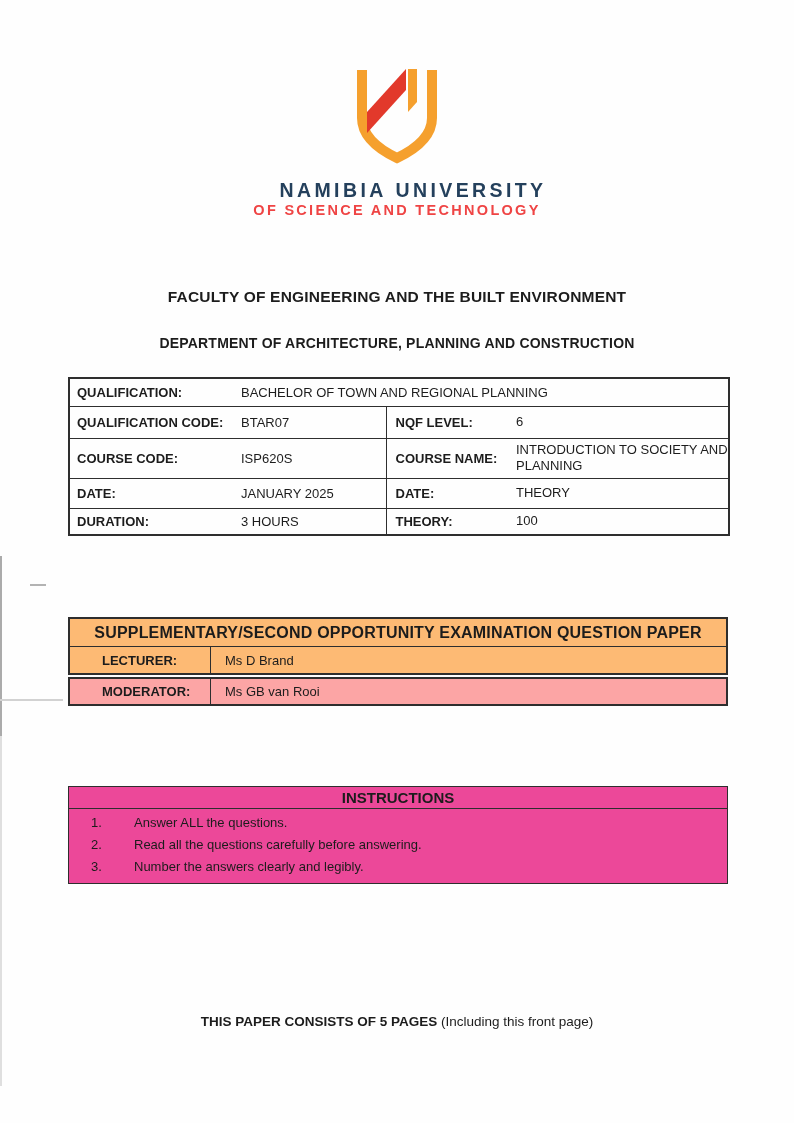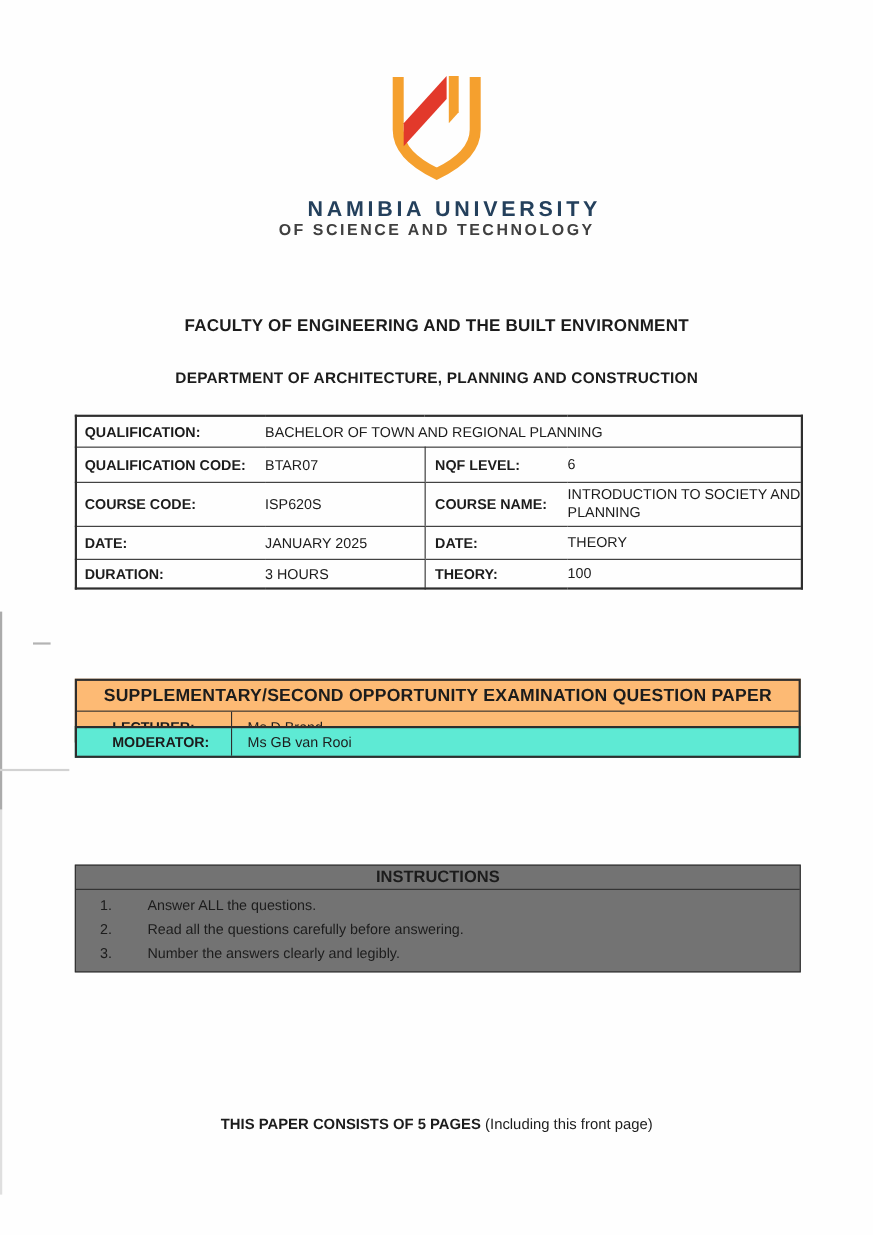--- a/index.html
+++ b/index.html
@@ -15,21 +15,21 @@
   .page { position:absolute; inset:0; background:#fefefe; }
 
   
   .logo-wrap { position:absolute; top:66px; left:0; width:100%; text-align:center; }
   .brand1 {
     position:absolute; top:179px; left:16px; width:100%; text-align:center;
     font-size:19.5px; font-weight:bold; letter-spacing:3.4px; color:#24405c;
   }
   .brand2 {
     position:absolute; top:202px; left:0; width:100%; text-align:center;
-    font-size:14.5px; font-weight:bold; letter-spacing:2.3px; color:#404040;
+    font-size:14.5px; font-weight:bold; letter-spacing:2.3px; color:#ef4444;
   }
 
   
   .faculty {
     position:absolute; top:288px; left:0; width:100%; text-align:center;
     font-size:15.5px; font-weight:bold; letter-spacing:0.2px;
   }
   .dept {
     position:absolute; top:335px; left:0; width:100%; text-align:center;
     font-size:14px; font-weight:bold; letter-spacing:0.2px;
@@ -60,29 +60,29 @@
     font-weight:bold; font-size:16px; letter-spacing:0.2px;
     border-bottom:1.5px solid #2e2e2e;
   }
   .kv-row { display:flex; align-items:stretch; height:26px; font-size:13px; }
   .kv-row .lbl {
     width:117px; flex:0 0 117px; padding-left:8px; font-weight:bold;
     border-right:1.5px solid #2e2e2e; display:flex; align-items:center;margin-left:24px;
   }
   .kv-row .val { padding-left:14px; display:flex; align-items:center; }
   .modbox {
-    position:absolute; top:660px; left:68px; width:660px; height:29px;
-    border:2px solid #2e2e2e; background:#5eead4;
+    position:absolute; top:677px; left:68px; width:660px; height:29px;
+    border:2px solid #2e2e2e; background:#fca5a5;
   }
   .modbox .kv-row { height:100%; }
 
   
   .instr {
     position:absolute; top:786px; left:68px; width:660px;
-    border:1.5px solid #2e2e2e; background:#737373; padding-bottom:8px;
+    border:1.5px solid #2e2e2e; background:#ec4899; padding-bottom:8px;
   }
   .instr-title {
     height:22px; line-height:22px; text-align:center;
     font-weight:bold; font-size:15px;
     border-bottom:1.5px solid #2e2e2e;
   }
   .instr-item { display:flex; font-size:13px; line-height:17px; margin-top:5px; }
   .instr-item .num { width:65px; flex:0 0 65px; padding-left:22px; }
 
   

